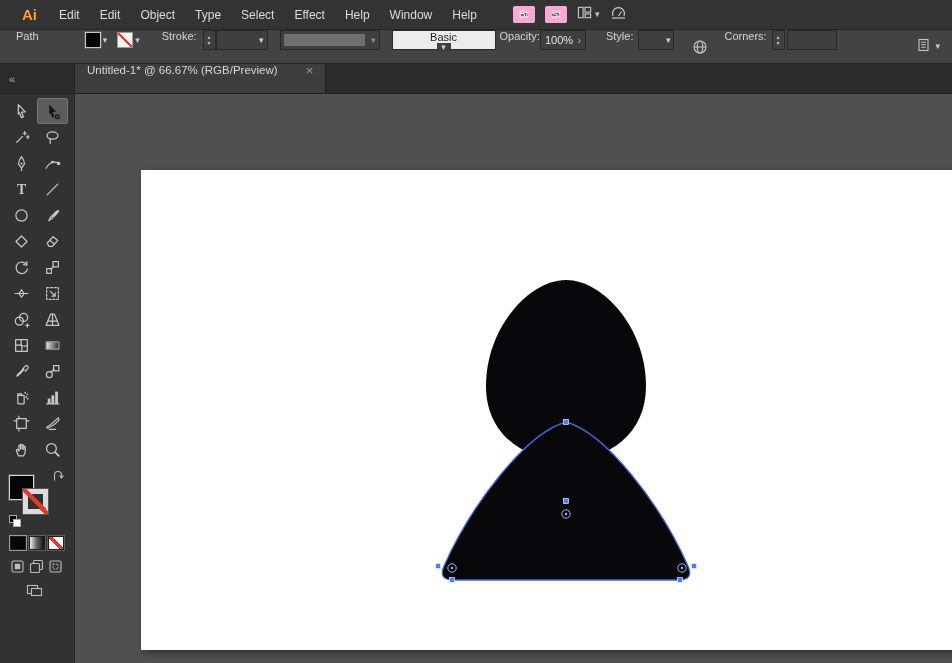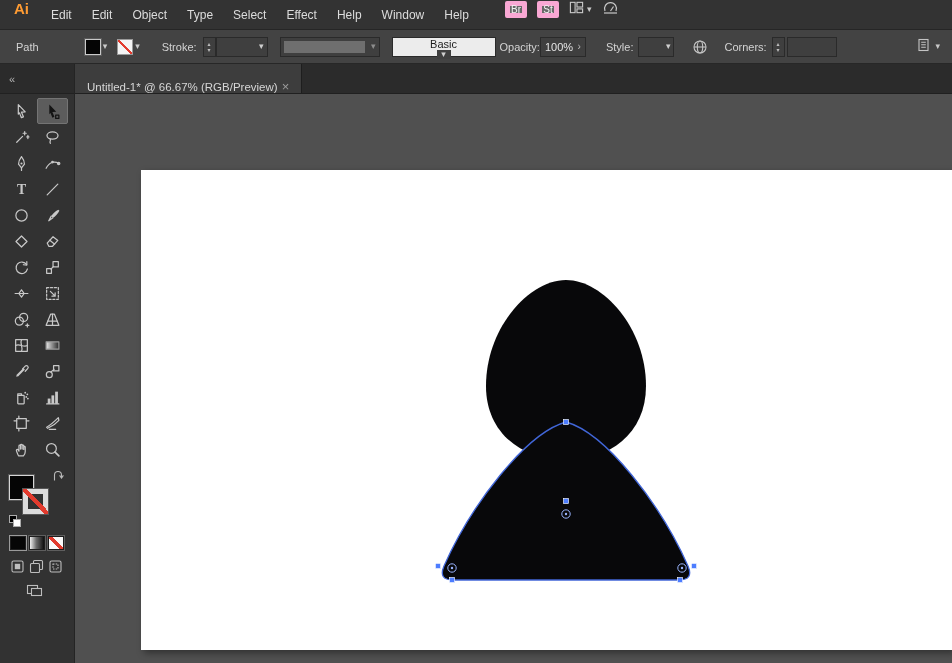--- a/index.html
+++ b/index.html
@@ -1,31 +1,31 @@
 <!DOCTYPE html>
 <html style="--accent: #4d7dff; --selection-stroke: #4166d8; --widget-ring: #9ab4ff; --canvas-bg: #505050; --panel-bg: #323232; --bar-bg: #333333; --controlbar-bg: #434343; --tabstrip-bg: #2b2b2b; --tab-bg: #3d3d3d; --artboard-bg: #ffffff; --shape-fill: #08080a; --logo-color: #ff9c33; --none-red: #e23b2e;"><head>
 <meta charset="utf-8">
 <style>
   html,body{margin:0;padding:0;background:#1b1b1b;}
   body{font-family:"Liberation Sans",sans-serif;}
   *{box-sizing:border-box;}
   .app{width:952px;height:663px;overflow:hidden;display:flex;flex-direction:column;background:var(--panel-bg);user-select:none;}
 
   
-  .menubar{height:16px;flex:0 0 30px;background:var(--bar-bg);display:flex;align-items:flex-start;padding:0 8px;border-bottom:1px solid #262626;}
+  .menubar{height:16px;flex:0 0 30px;background:var(--bar-bg);display:flex;align-items:center;padding:0 16px;border-bottom:1px solid #262626;}
   .logo{color:var(--logo-color);font-weight:bold;font-size:15px;margin:0 12px 0 6px;}
   .menu-items{display:flex;}
   .menu-item{color:#dcdcdc;font-size:12px;padding:0 10px;line-height:30px;cursor:default;}
   .mb-right{display:flex;align-items:center;margin-left:26px;gap:10px;}
-  .mb-chip{background:#696969;border:5px solid #f9a8d4;color:#f2f2f2;font-size:10px;width:22px;height:17px;display:flex;align-items:center;justify-content:center;border-radius:2px;}
+  .mb-chip{background:#696969;border:7px solid #f9a8d4;color:#f2f2f2;font-size:10px;width:22px;height:17px;display:flex;align-items:center;justify-content:center;border-radius:2px;}
   .ws-switch{display:flex;align-items:center;gap:3px;color:#cfcfcf;}
   .chev{font-size:9px;color:#c9c9c9;line-height:1;}
 
   
-  .controlbar{height:34px;flex:0 0 34px;background:var(--controlbar-bg);display:flex;align-items:center;padding:0 10px;border-bottom:1px solid #272727;}
+  .controlbar{height:34px;flex:0 0 34px;background:var(--controlbar-bg);display:flex;padding:0 10px;border-bottom:1px solid #272727;}
   .cb-label{color:#d4d4d4;font-size:11px;white-space:nowrap;}
   .swatch-dd{display:flex;align-items:center;gap:2px;height:20px;}
   .swatch{width:16px;height:16px;position:relative;}
   .swatch.fill-black{background:#050505;border:1px solid #c9c9c9;box-shadow:0 0 0 1px #5a5a5a;}
   .swatch.swatch-none{background:#f4f4f4;border:1px solid #9a9a9a;}
   .swatch.swatch-none::after{content:"";position:absolute;inset:0;background:linear-gradient(45deg,transparent 43%,var(--none-red) 43%,var(--none-red) 57%,transparent 57%);}
   .stepper{width:13px;height:20px;background:#3f3f3f;border:1px solid #2a2a2a;display:flex;flex-direction:column;align-items:center;justify-content:center;color:#bdbdbd;font-size:6px;line-height:6px;}
   .dd{height:20px;background:#3f3f3f;border:1px solid #2a2a2a;display:flex;align-items:center;justify-content:flex-end;}
   .dd.small{width:52px;}
   .dd.tiny{width:36px;}
@@ -68,21 +68,21 @@
   .cbtn.gradient{background:linear-gradient(90deg,#f0f0f0,#6a6a6a 45%,#101010);}
   .cbtn.none{background:#fafafa;}
   .cbtn.none::after{content:"";position:absolute;inset:0;background:linear-gradient(45deg,transparent 42%,var(--none-red) 42%,var(--none-red) 58%,transparent 58%);}
   .draw-row{display:flex;gap:4px;margin:9px 0 0 10px;color:#bdbdbd;}
   .draw-row svg,.screen-row svg{stroke:currentColor;fill:none;stroke-width:1.1;display:block;}
   .screen-row{margin:9px 0 0 26px;color:#bdbdbd;}
 
   
   .main{flex:1;display:flex;flex-direction:column;min-width:0;}
   .tabstrip{height:30px;flex:0 0 30px;background:var(--tabstrip-bg);display:flex;align-items:stretch;border-bottom:1px solid #202020;}
-  .tab{background:var(--tab-bg);display:flex;align-items:flex-end;padding:0 12px;gap:4px;color:#d6d6d6;font-size:11.5px;border-right:1px solid #1e1e1e;}
+  .tab{background:var(--tab-bg);display:flex;align-items:flex-start;padding:0 12px;gap:28px;color:#d6d6d6;font-size:11.5px;border-right:1px solid #1e1e1e;}
   .tab-close{color:#9c9c9c;font-size:13px;line-height:1;}
   .canvas{flex:1;position:relative;background:var(--canvas-bg);overflow:hidden;}
   .artboard{position:absolute;left:66px;top:76px;width:811px;height:480px;background:var(--artboard-bg);box-shadow:3px 3px 7px rgba(0,0,0,.4);}
   .artboard svg{position:absolute;left:0;top:0;}
 </style>
 </head>
 <body>
 
 <div class="app">
 

